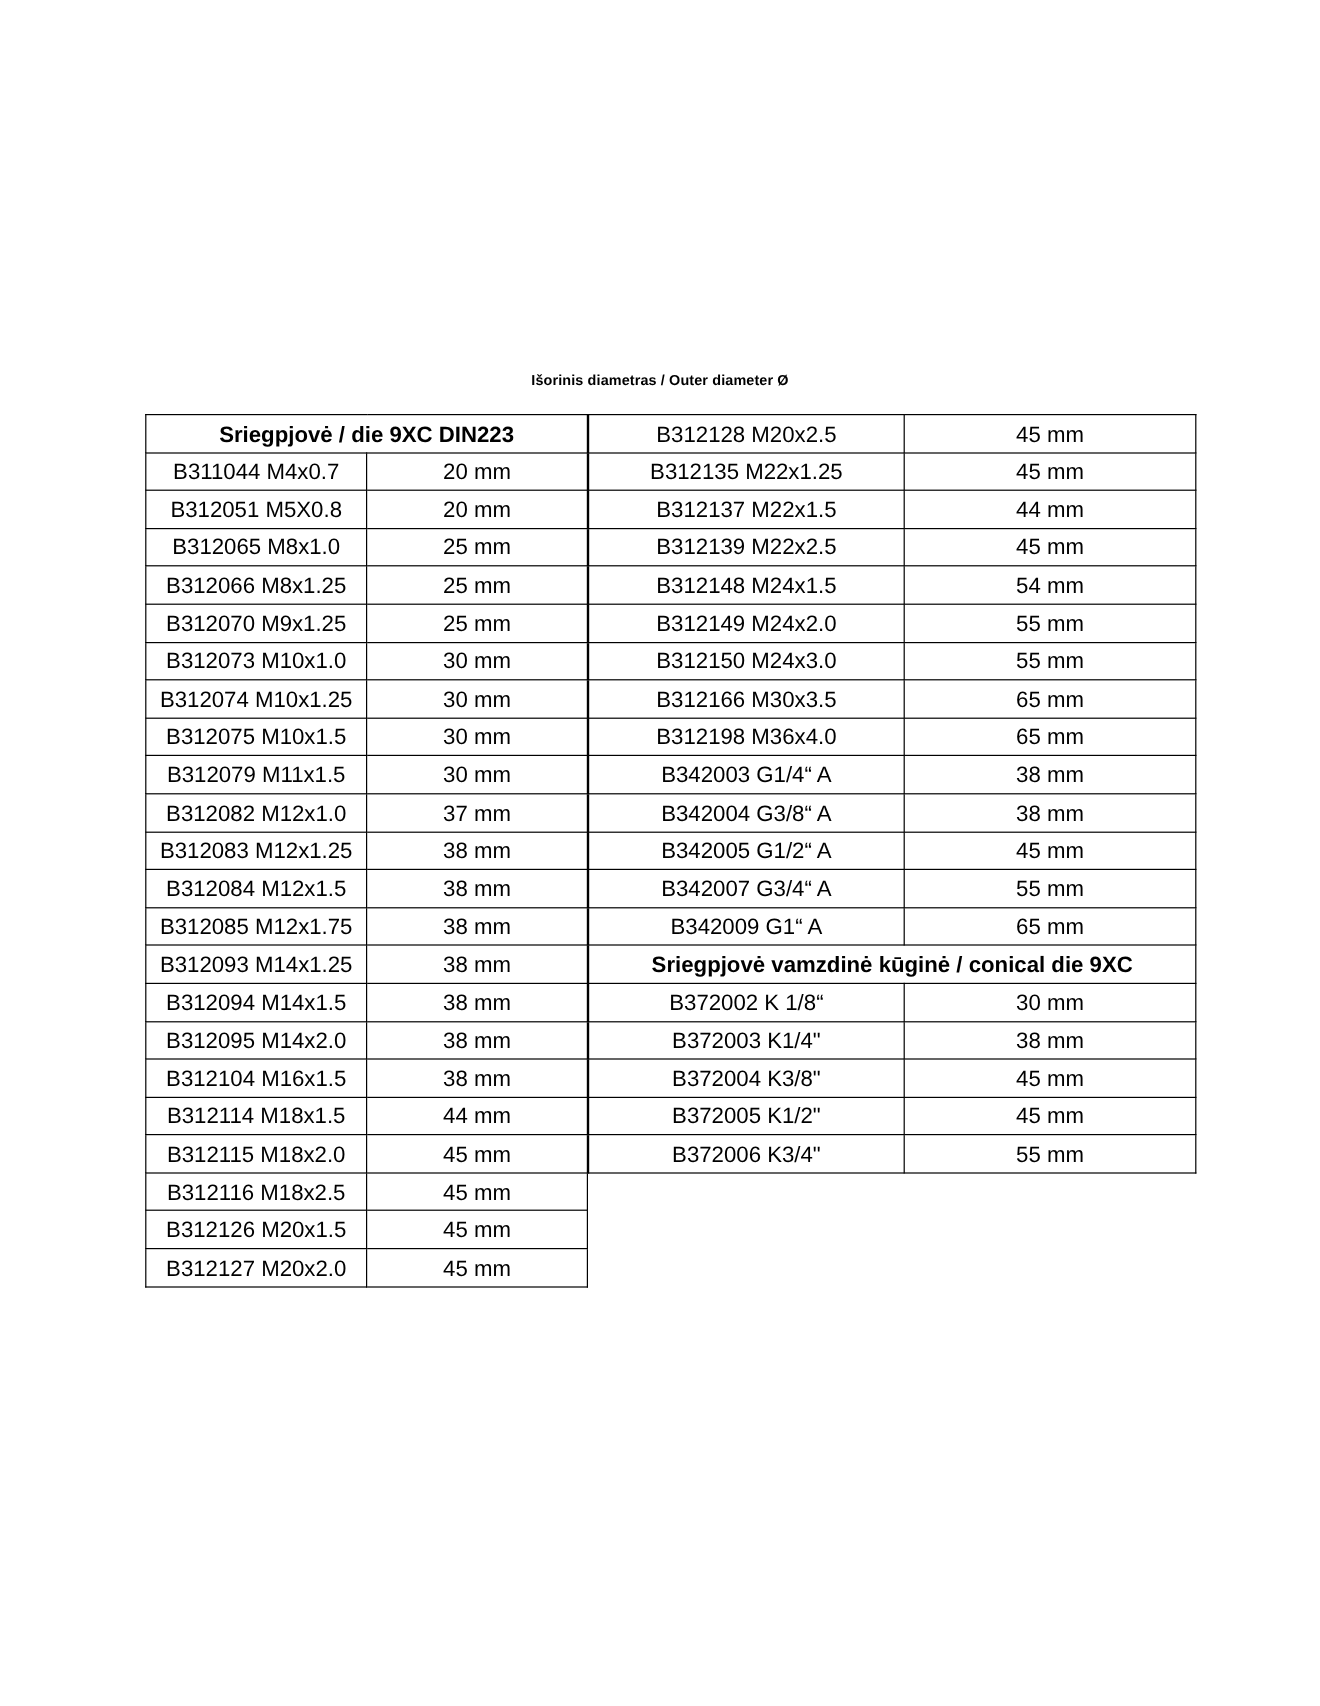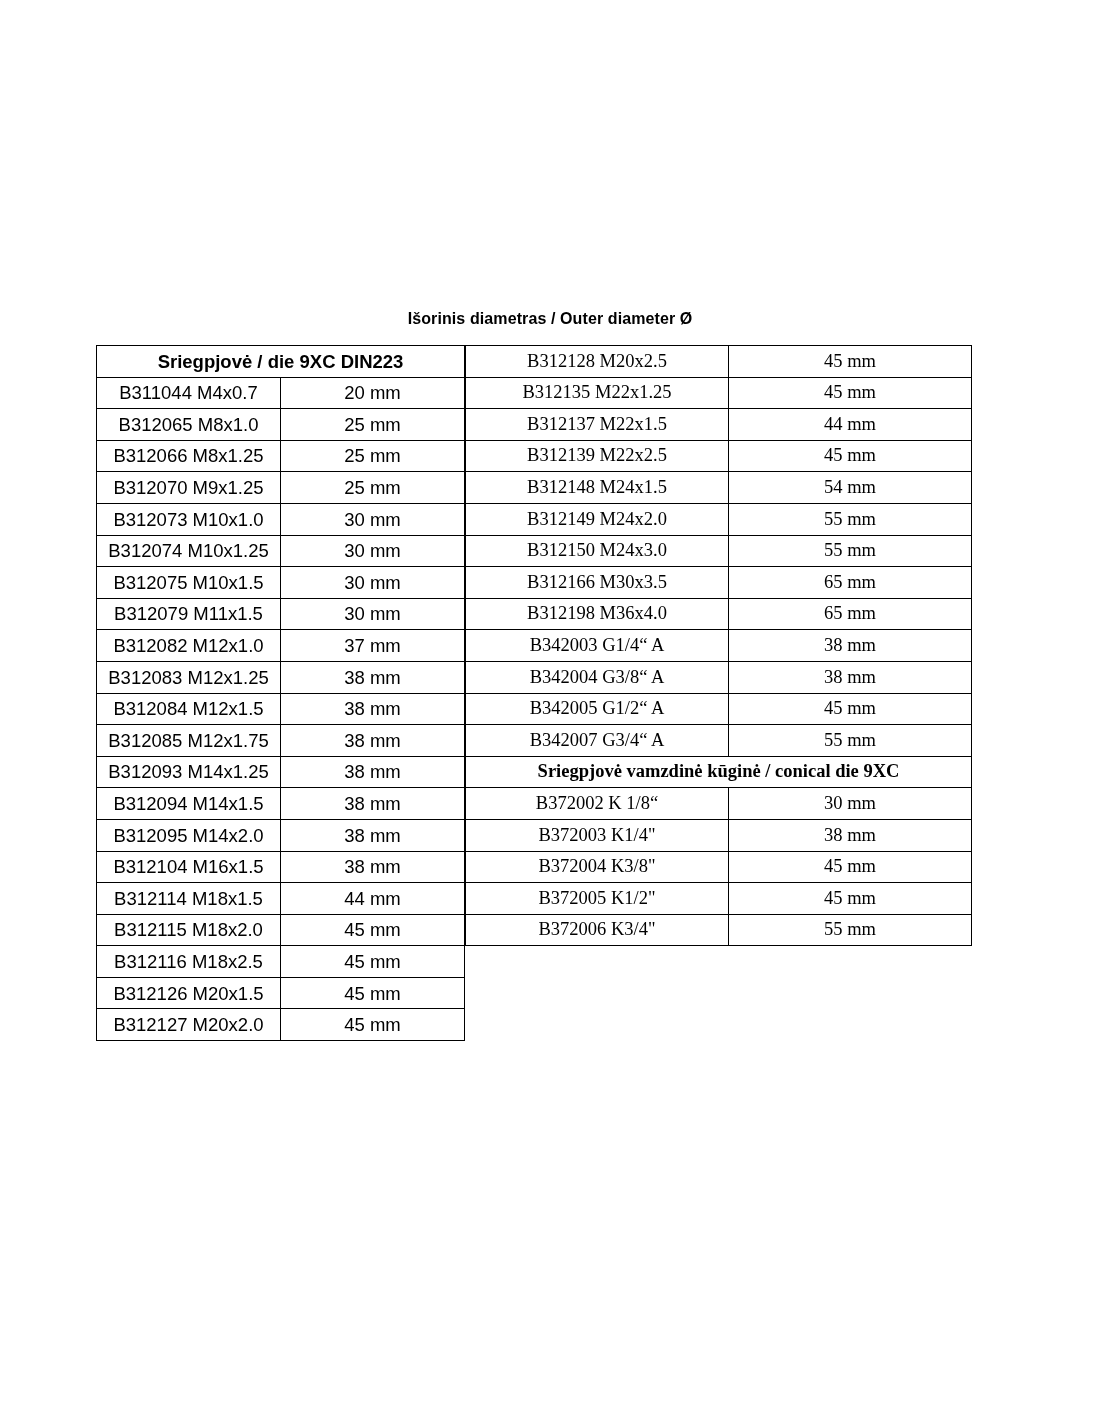--- a/index.html
+++ b/index.html
@@ -20,43 +20,42 @@
     top: 0;
     width: 1100px;
     height: 1422px;
   }
   .title {
     position: absolute;
     left: 110px;
     top: 310px;
     width: 880px;
     text-align: center;
-    font-size: 16px;
+    font-size: 12px;
     font-weight: bold;
     letter-spacing: 0.1px;
   }
   .tables {
     position: absolute;
-    left: 96px;
+    left: 121px;
     top: 345px;
     width: 876px;
     display: flex;
     flex-direction: row;
     align-items: flex-start;
   }
   table {
     border-collapse: collapse;
     table-layout: fixed;
   }
   .left-table {
     width: 372px;
   }
   .right-table {
     width: 504px;
-    font-family: Liberation Serif, serif;
   }
   td {
     border: 1px solid #000000;
     font-size: 18.5px;
     text-align: center;
     vertical-align: middle;
     padding: 0;
     height: 30.6px;
     line-height: 1.15;
     white-space: nowrap;
@@ -82,20 +81,24 @@
     <table class="left-table">
       <tbody id="left-body">
           <tr>
             <td class="head" colspan="2">Sriegpjovė / die 9XC DIN223</td>
           </tr>
           <tr>
             <td class="code">B311044 M4x0.7</td>
             <td class="val">20 mm</td>
           </tr>
           <tr>
+            <td class="code">B312051 M5X0.8</td>
+            <td class="val">20 mm</td>
+          </tr>
+          <tr>
             <td class="code">B312065 M8x1.0</td>
             <td class="val">25 mm</td>
           </tr>
           <tr>
             <td class="code">B312066 M8x1.25</td>
             <td class="val">25 mm</td>
           </tr>
           <tr>
             <td class="code">B312070 M9x1.25</td>
             <td class="val">25 mm</td>
@@ -219,20 +222,24 @@
           </tr>
           <tr>
             <td class="code">B342005 G1/2“ A</td>
             <td class="val">45 mm</td>
           </tr>
           <tr>
             <td class="code">B342007 G3/4“ A</td>
             <td class="val">55 mm</td>
           </tr>
           <tr>
+            <td class="code">B342009 G1“ A</td>
+            <td class="val">65 mm</td>
+          </tr>
+          <tr>
             <td class="head" colspan="2">Sriegpjovė vamzdinė kūginė / conical die 9XC</td>
           </tr>
           <tr>
             <td class="code">B372002 K 1/8“</td>
             <td class="val">30 mm</td>
           </tr>
           <tr>
             <td class="code">B372003 K1/4"</td>
             <td class="val">38 mm</td>
           </tr>

